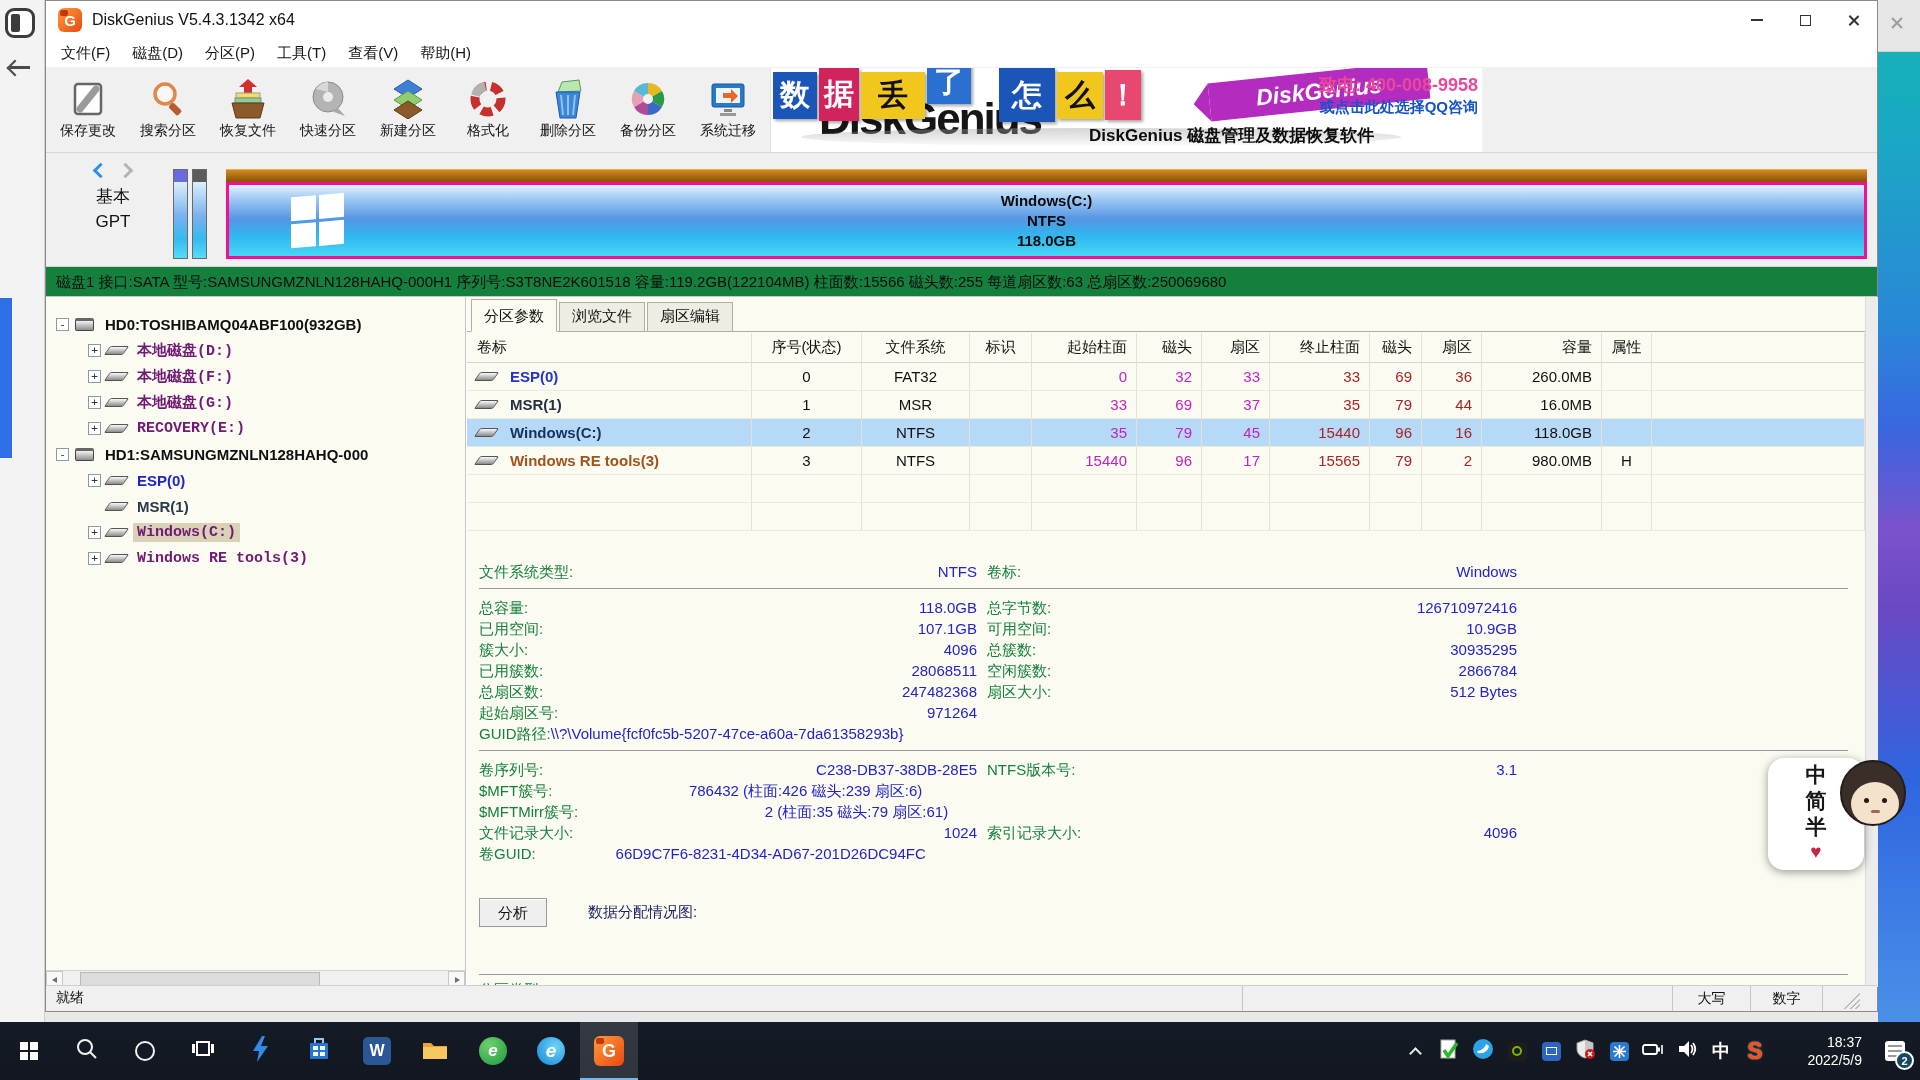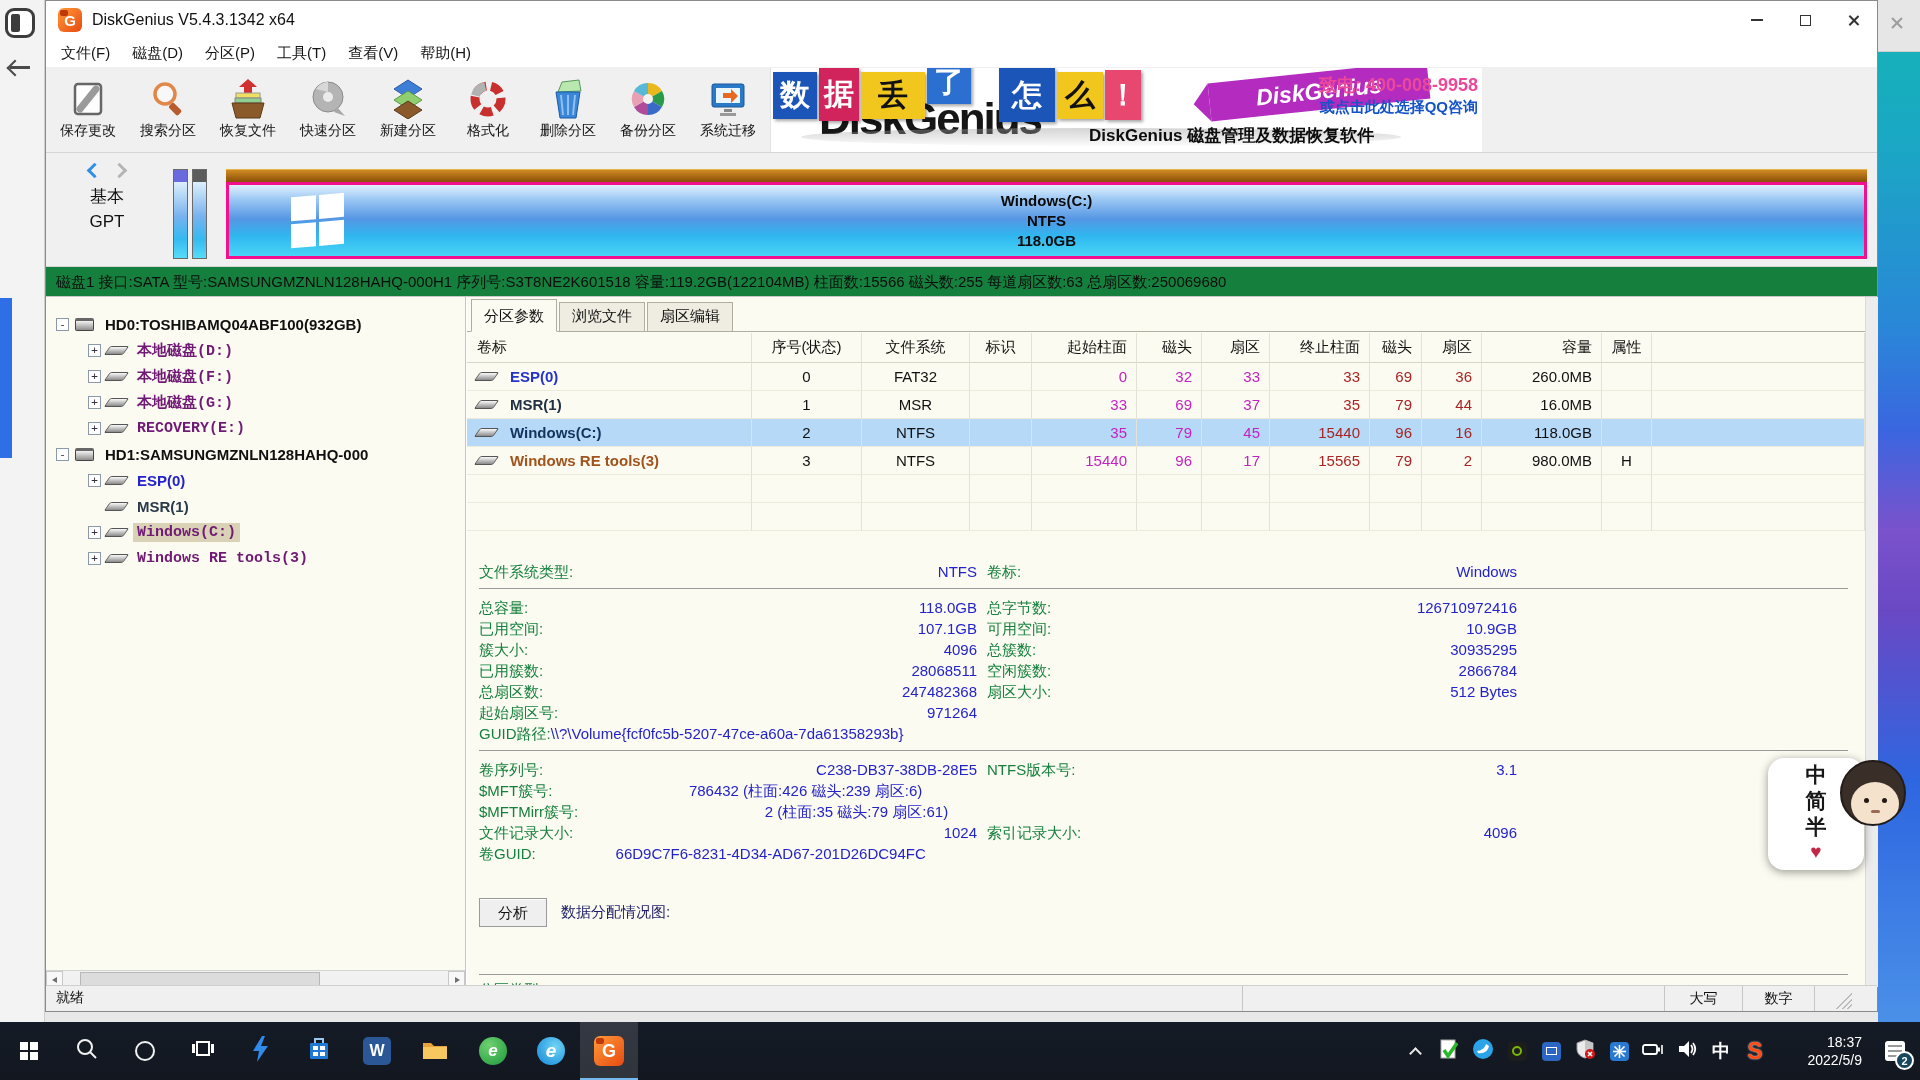--- a/index.html
+++ b/index.html
@@ -61,21 +61,21 @@
   .t6 { left:334px;top:2px;  width:36px; height:50px; background:#e8476f; color:#fff; }
   .ribbon { position:absolute; left:438px; top:4px; width:220px; height:38px; background:#b32bbf; transform:rotate(-6deg); display:flex; align-items:center; justify-content:center; color:#fff; font-weight:bold; font-style:italic; font-size:23px; }
   .ribbon:before { content:""; position:absolute; left:-16px; border-top:19px solid transparent; border-bottom:19px solid transparent; border-right:16px solid #b32bbf; }
   .ad-phone { position:absolute; right:4px; top:6px; text-align:right; line-height:22px; }
   .ad-phone .ph { color:#ec4899; font-weight:bold; font-size:18px; }
   .ad-phone .qq { color:#1553c8; font-weight:bold; font-size:15px; }
   .ad-tagline { position:absolute; left:318px; top:56px; font-weight:bold; font-size:17px; color:#0d0d0d; }
 
   
   .ppanel { position:absolute; left:0; top:152px; right:0; height:114px; background:#f0f0f0; border-bottom:1px solid #d6d6d6; }
-  .pnav { position:absolute; left:18px; top:12px; width:86px; text-align:center; }
+  .pnav { position:absolute; left:24px; top:12px; width:86px; text-align:center; }
   .pnav .chevs { display:flex; justify-content:center; gap:14px; margin-bottom:8px; }
   .chev { width:11px; height:11px; display:inline-block; }
   .chev.left  { border-left:3px solid #2e8fe8; border-bottom:3px solid #2e8fe8; transform:rotate(45deg); }
   .chev.right { border-top:3px solid #b4b4b4; border-right:3px solid #b4b4b4; transform:rotate(45deg); }
   .pnav .mode { font-size:17px; color:#111; line-height:25px; }
   .sbar { position:absolute; top:16px; width:15px; height:90px; border:1px solid #6a6a6a; }
   .sbar .cap { height:12px; } .sbar .body { height:76px; background:linear-gradient(180deg,#dceffc 0%,#79b2ee 45%,#35baf0 75%,#56dcf8 100%); }
   .sbar1 { left:127px; } .sbar1 .cap { background:#6a6ade; }
   .sbar2 { left:146px; } .sbar2 .cap { background:#5c5c5c; }
   .mainbar { position:absolute; left:180px; top:16px; right:10px; height:90px; }
@@ -130,33 +130,33 @@
   
   .details { position:absolute; left:12px; top:264px; right:30px; font-size:15px; }
   .drow { display:grid; grid-template-columns:290px 208px 10px 230px 300px 1fr; height:21px; line-height:21px; }
   .drow.flex { display:flex; }
   .dl, .dl2 { color:#15803d; white-space:nowrap; }
   .dv, .dv2 { color:#2323cc; text-align:right; white-space:nowrap; }
   .dvsp { color:#2323cc; white-space:nowrap; }
   .dvsp.w370 { width:370px; text-align:right; }
   .dvsp.w470 { width:470px; text-align:center; }
   .dsep { border-top:1px solid #9a9a9a; margin:6px 0 8px 0; }
-  .analyze-row { position:absolute; left:12px; top:600px; height:30px; display:flex; align-items:center; }
+  .analyze-row { position:absolute; left:12px; top:600px; height:30px; display:flex; align-items:center;gap:27px; }
   .btn-analyze { width:68px; height:29px; background:#efefef; border:1px solid #9a9a9a; font-size:15px; color:#111; text-align:center; line-height:27px; box-shadow:inset 0 1px 0 #fff; }
   .alloc-caption { margin-left:14px; color:#1b1b66; font-size:15px; }
   .bsep { position:absolute; left:12px; right:30px; top:677px; border-top:1px solid #9a9a9a; }
   .ptype { position:absolute; left:12px; right:30px; top:682px; display:flex; height:21px; line-height:21px; font-size:15px; }
   .ptype .dl { width:290px; }
   .ptype .dvsp { width:800px; text-align:center; }
 
   
   .statusbar { position:absolute; left:0; right:0; bottom:0; height:26px; background:#f0f0f0; border-top:1px solid #cfcfcf; display:flex; font-size:14px; color:#111; z-index:5; }
   .sb-ready { width:1196px; padding-left:10px; line-height:25px;font-family:Liberation Mono, monospace; }
   .sb-cell { border-left:1px solid #c6c6c6; line-height:25px; text-align:center; }
-  .sbc1 { width:422px; } .sbc2 { width:78px; } .sbc3 { width:72px; } .sbc4 { width:40px; position:relative; }
+  .sbc1 { width:422px; } .sbc2 { width:78px;margin-left:8px; } .sbc3 { width:72px; } .sbc4 { width:40px; position:relative; }
   .grip { position:absolute; right:2px; bottom:2px; width:16px; height:16px;
     background:linear-gradient(135deg,transparent 0 50%,#bbb 50% 56%,transparent 56% 66%,#bbb 66% 72%,transparent 72% 82%,#bbb 82% 88%,transparent 88%); }
 
   
   .ime-card { position:absolute; left:1768px; top:758px; width:96px; height:112px; background:#fff; border-radius:16px; box-shadow:0 2px 10px rgba(0,0,0,.4); z-index:50; text-align:center; padding-top:4px; }
   .ime-card .ch { font-size:21px; font-weight:bold; color:#171717; line-height:26px; }
   .ime-card .heart { color:#c02846; font-size:19px; line-height:24px; }
   .ime-face { position:absolute; left:1840px; top:760px; width:66px; height:66px; border-radius:50%; background:#3a2e28; z-index:51; overflow:hidden; border:2px solid #241c18; }
   .ime-face .skin { position:absolute; left:9px; top:20px; width:48px; height:44px; border-radius:50%; background:#f4e2cc; }
   .ime-face .eye { position:absolute; top:36px; width:5px; height:5px; border-radius:50%; background:#231a14; }

